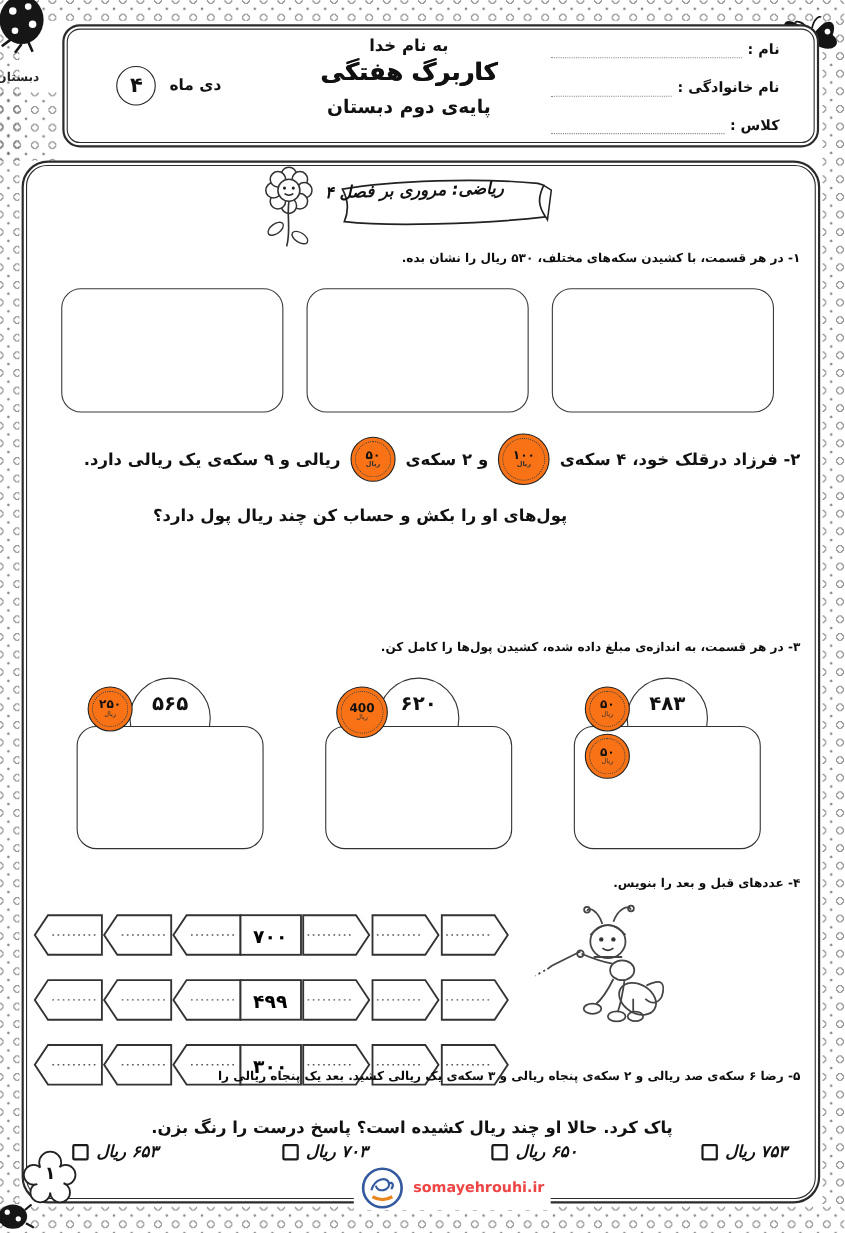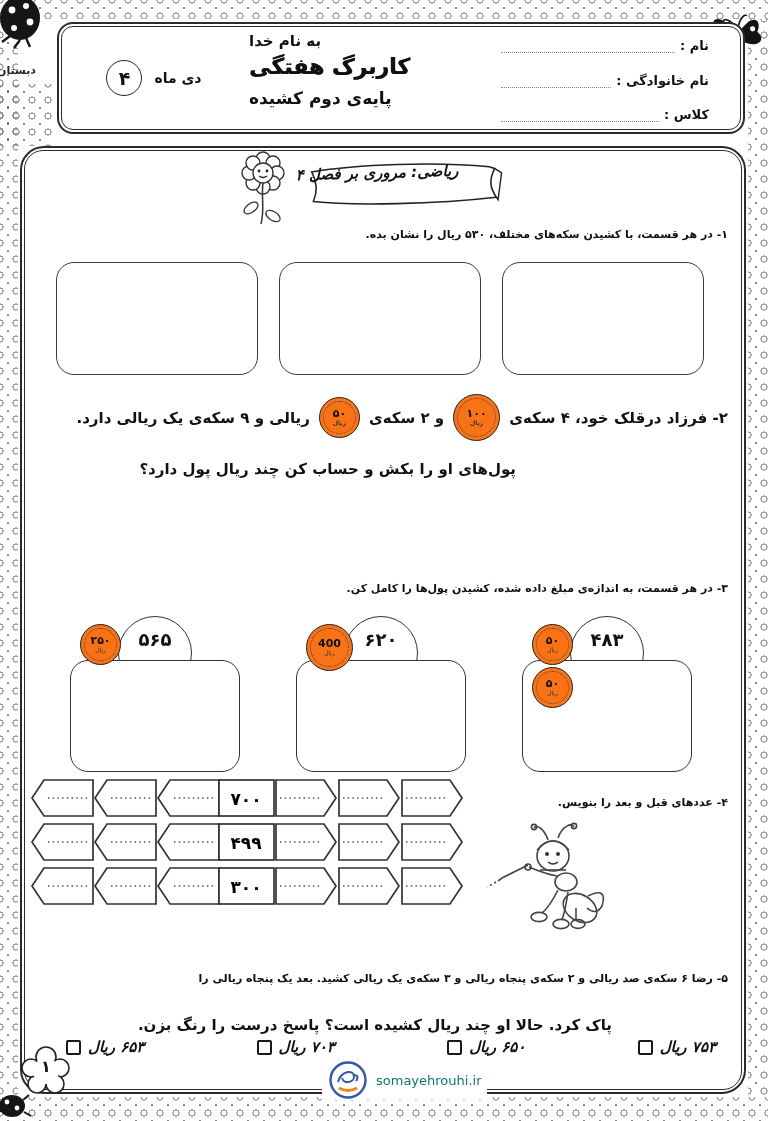--- a/index.html
+++ b/index.html
@@ -32,21 +32,21 @@
   .panel { position:absolute; background:#fff; border:2px solid #2b2b2b; }
   .panel::before { content:""; position:absolute; inset:2px; border:1.2px solid #2b2b2b; border-radius:12px; pointer-events:none; }
   .header-panel { left:57px; top:22px; width:688px; height:112px; border-radius:16px; display:flex; direction:rtl; align-items:stretch; }
   .main-panel   { left:20px; top:146px; width:726px; height:948px; border-radius:24px; }
   .main-panel::before { border-radius:19px; }
   
   .hdr-fields { width:248px; padding:14px 34px 10px 6px; display:flex; flex-direction:column; justify-content:space-between; }
   .field-row { display:flex; direction:rtl; align-items:flex-end; }
   .field-label { font-weight:bold; font-size:13px; white-space:nowrap; }
   .field-dots { flex:1; border-bottom:1.6px dotted #888; height:13px; margin-right:5px; }
-  .hdr-center { flex:1; text-align:left; padding-top:8px; }
+  .hdr-center { flex:1; text-align:center; padding-top:8px; }
   .hdr-bismillah { font-size:15px; font-weight:bold; }
   .hdr-title { font-size:22px; font-weight:bold; margin-top:4px; text-shadow:.6px 0 0 #111; }
   .hdr-subtitle { font-size:17px; font-weight:bold; margin-top:9px; }
   .hdr-left { width:190px; display:flex; direction:rtl; align-items:center; justify-content:center; gap:12px; }
   .month-label { font-size:14px; font-weight:bold; }
   .num-circle { width:36px; height:36px; border:1.6px solid #222; border-radius:50%; display:flex; align-items:center; justify-content:center; font-size:19px; font-weight:bold; background:#fff; }
   
   .banner-wrap { position:absolute; left:210px; top:6px; width:290px; height:66px; }
   .banner-box { position:absolute; left:58px; top:4px; width:228px; height:54px; }
   .banner-text { position:absolute; left:0; top:10px; width:100%; text-align:center; font-size:15px; font-weight:bold; font-style:italic; transform:rotate(-1.5deg); }
@@ -64,35 +64,35 @@
   .coin-unit { font-size:6px; line-height:1.4; color:#333; }
   .coin-lg { width:47px; height:47px; }
   .coin-md { width:41px; height:41px; }
   
   .q3-row { position:absolute; top:468px; left:0; right:0; padding:0 52px 0 48px; display:flex; direction:rtl; justify-content:space-between; }
   .money-unit { position:relative; width:170px; height:156px; }
   .money-tab { position:absolute; top:0; left:50%; transform:translateX(-50%); width:74px; height:74px; border:1.6px solid #333; border-radius:50%; background:#fff; text-align:center; font-size:18px; font-weight:bold; padding-top:12px; }
   .money-box { position:absolute; top:44px; left:0; width:100%; height:112px; border:1.7px solid #333; border-radius:18px; background:#fff; }
   .money-coins { position:absolute; top:8px; left:10px; display:flex; flex-direction:column; gap:2px; }
   
-  .q4-rows { position:absolute; left:8px; top:630px; display:flex; flex-direction:column; gap:3px; direction:ltr; }
+  .q4-rows { position:absolute; left:8px; top:682px; display:flex; flex-direction:column; gap:18px; direction:ltr; }
   .arrow-num { font:bold 17px "DejaVu Sans", sans-serif; }
   .ant { position:absolute; left:462px; top:668px; }
   
   .q5-line1 { top:824px; }
   .q5-line2 { position:absolute; top:868px; right:132px; font-weight:bold; font-size:15px; }
   .q5-options { position:absolute; top:890px; left:0; right:0; padding:0 28px 0 44px; display:flex; direction:rtl; justify-content:space-between; }
   .option { display:flex; direction:rtl; align-items:center; gap:7px; }
   .option-label { font-size:15px; font-weight:bold; white-space:nowrap;font-style:italic; }
   .checkbox { width:15px; height:15px; border:2px solid #1a1a1a; border-radius:2px; background:#fff; display:inline-block; }
   
   .page-num-cloud { position:absolute; left:-4px; top:896px; width:60px; height:56px; }
   .cloud-num { position:absolute; left:0; top:13px; width:56px; text-align:center; font-size:16px; font-weight:bold; }
   .site-footer { position:absolute; left:300px; top:912px; display:flex; direction:ltr; align-items:center; gap:8px; background:#fff; padding:0 6px; }
-  .site-text { font-size:13px; font-weight:normal; color:#0f766e; direction:ltr; font-family:"DejaVu Sans", sans-serif; }
+  .site-text { font-size:13px; font-weight:bold; color:#ef4444; direction:ltr; font-family:"DejaVu Sans", sans-serif; }
   
   .clip-tl { position:absolute; left:-4px; top:-8px; }
   .school-label { position:absolute; left:-6px; top:64px; width:42px; overflow:hidden; font-size:11px; font-weight:bold; color:#222; direction:rtl; }
   .clip-tr { position:absolute; left:712px; top:2px; transform:rotate(-12deg); }
   .clip-bl { position:absolute; left:-6px; top:1088px; }
   svg text { font-family:"DejaVu Sans", sans-serif; }
 </style>
 </head>
 <body>
 
@@ -141,21 +141,21 @@
         <span class="field-dots"></span>
       </div>
       <div class="field-row">
         <span class="field-label">کلاس :</span>
         <span class="field-dots"></span>
       </div>
     </div>
     <div class="hdr-center">
       <div class="hdr-bismillah">به نام خدا</div>
       <div class="hdr-title">کاربرگ هفتگی</div>
-      <div class="hdr-subtitle">پایه‌ی دوم کشیده</div>
+      <div class="hdr-subtitle">پایه‌ی دوم دبستان</div>
     </div>
     <div class="hdr-left">
       <span class="month-label">دی ماه</span>
       <span class="num-circle">۴</span>
     </div>
   </div>
 
   <div class="panel main-panel">
 
     <div class="banner-wrap">

